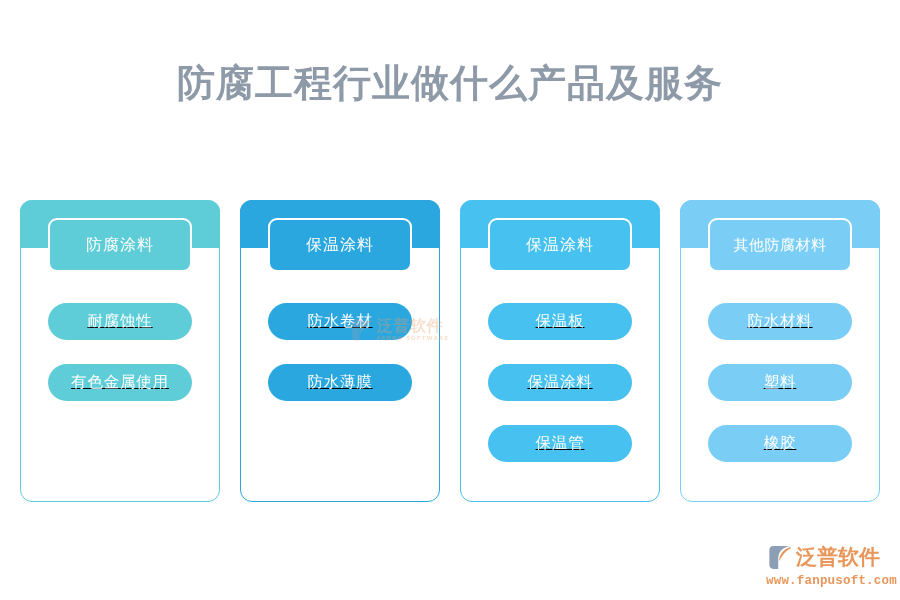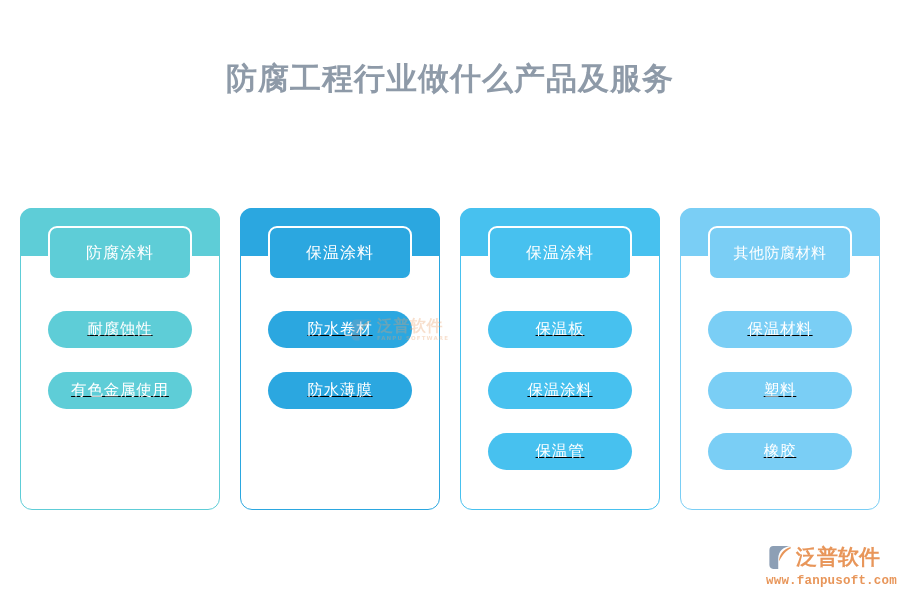--- a/index.html
+++ b/index.html
@@ -23,37 +23,36 @@
   }
 
   
   .page-title {
     position: absolute;
     left: 0;
     top: 58px;
     width: 900px;
     text-align: center;
     font-family: "DejaVu Serif", "Liberation Serif", serif;
-    font-size: 31px;
+    font-size: 38px;
     font-weight: 700;
     letter-spacing: 1px;
     color: #8e9aa8;
     white-space: nowrap;
   }
 
   
   .columns {
     position: absolute;
     left: 20px;
     top: 200px;
     width: 860px;
     height: 302px;
     display: flex;
     justify-content: space-between;
-    margin-top: 8px;
   }
 
   .column {
     position: relative;
     width: 200px;
     height: 302px;
     box-sizing: border-box;
   }
 
   
@@ -247,21 +246,21 @@
         <div class="pill">保温涂料</div>
         <div class="pill">保温管</div>
       </div>
     </div>
 
     <div class="column" style="--accent:#7acef5">
       <div class="card-body"></div>
       <div class="card-band"></div>
       <div class="card-header wide">其他防腐材料</div>
       <div class="pill-list">
-        <div class="pill">保温材料</div>
+        <div class="pill">防水材料</div>
         <div class="pill">塑料</div>
         <div class="pill">橡胶</div>
       </div>
     </div>
 
   </div>
 
   <div class="watermark">
     <svg class="watermark-mark" viewBox="0 0 64 64">
       <path d="M10 14 C10 9 14 6 19 6 L58 6 L58 6 C40 6 28 18 28 34 L28 58 L19 58 C14 58 10 54 10 49 Z" fill="#8d9fb5"></path>

